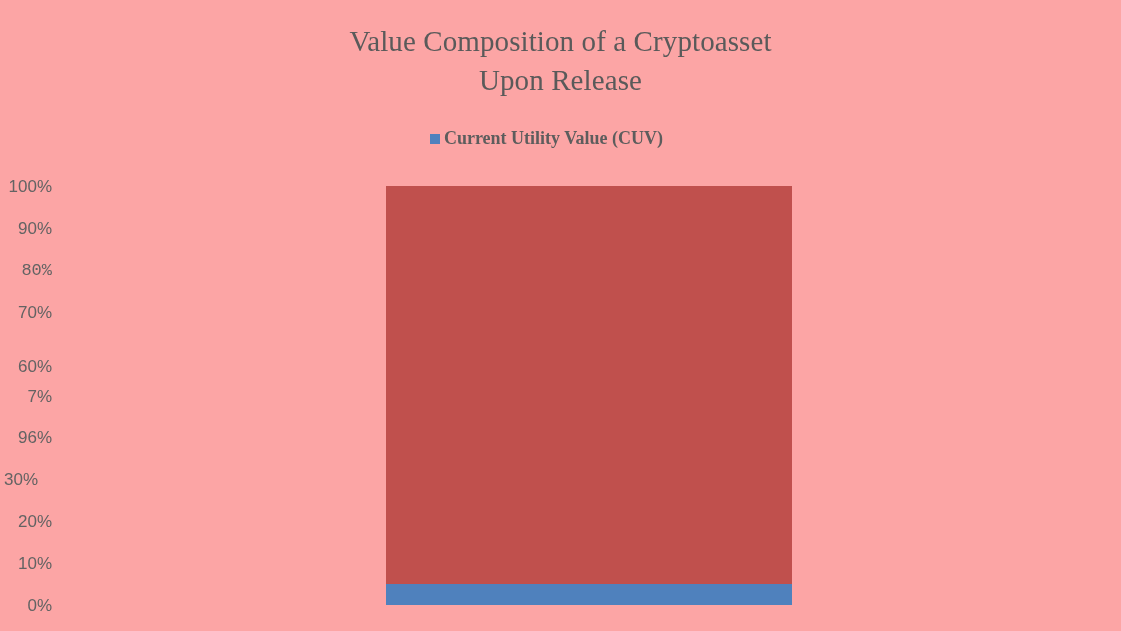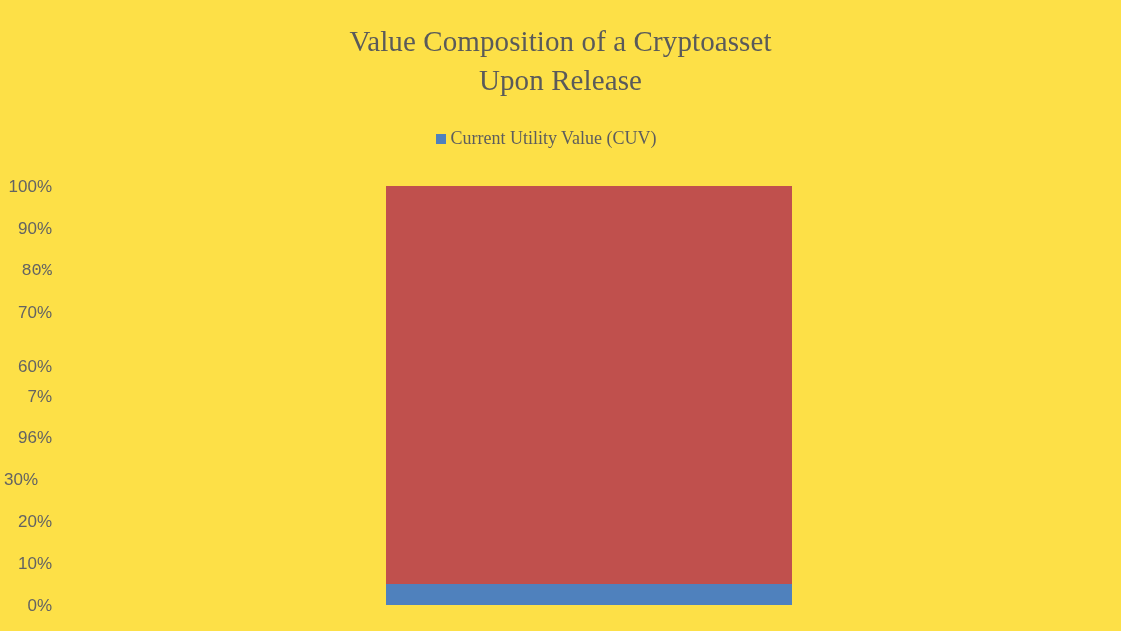--- a/index.html
+++ b/index.html
@@ -13,21 +13,21 @@
     position: relative;
     overflow: hidden;
     font-family: "Liberation Sans", sans-serif;
   }
 
   #chart-root {
     position: absolute;
     left: 0; top: 0;
     width: 1121px;
     height: 631px;
-    background: #fde047;
+    background: #fca5a5;
   }
 
   
   .chart-title {
     position: absolute;
     left: 0;
     top: 22px;
     width: 1121px;
     text-align: center;
     font-family: "Liberation Serif", serif;
@@ -49,21 +49,21 @@
     align-items: center;
   }
   .legend-item {
     display: flex;
     align-items: center;
     font-family: "Liberation Serif", serif;
     font-size: 18px;
     color: #5d5d5d;
     white-space: nowrap;
   }
-  .legend-item.first { margin-right: 28px; }
+  .legend-item.first { margin-right: 28px; font-weight: bold; }
   .legend-swatch {
     width: 10px;
     height: 10px;
     margin-right: 4px;
     flex: 0 0 auto;
   }
 
   
   .plot-area {
     position: absolute;

